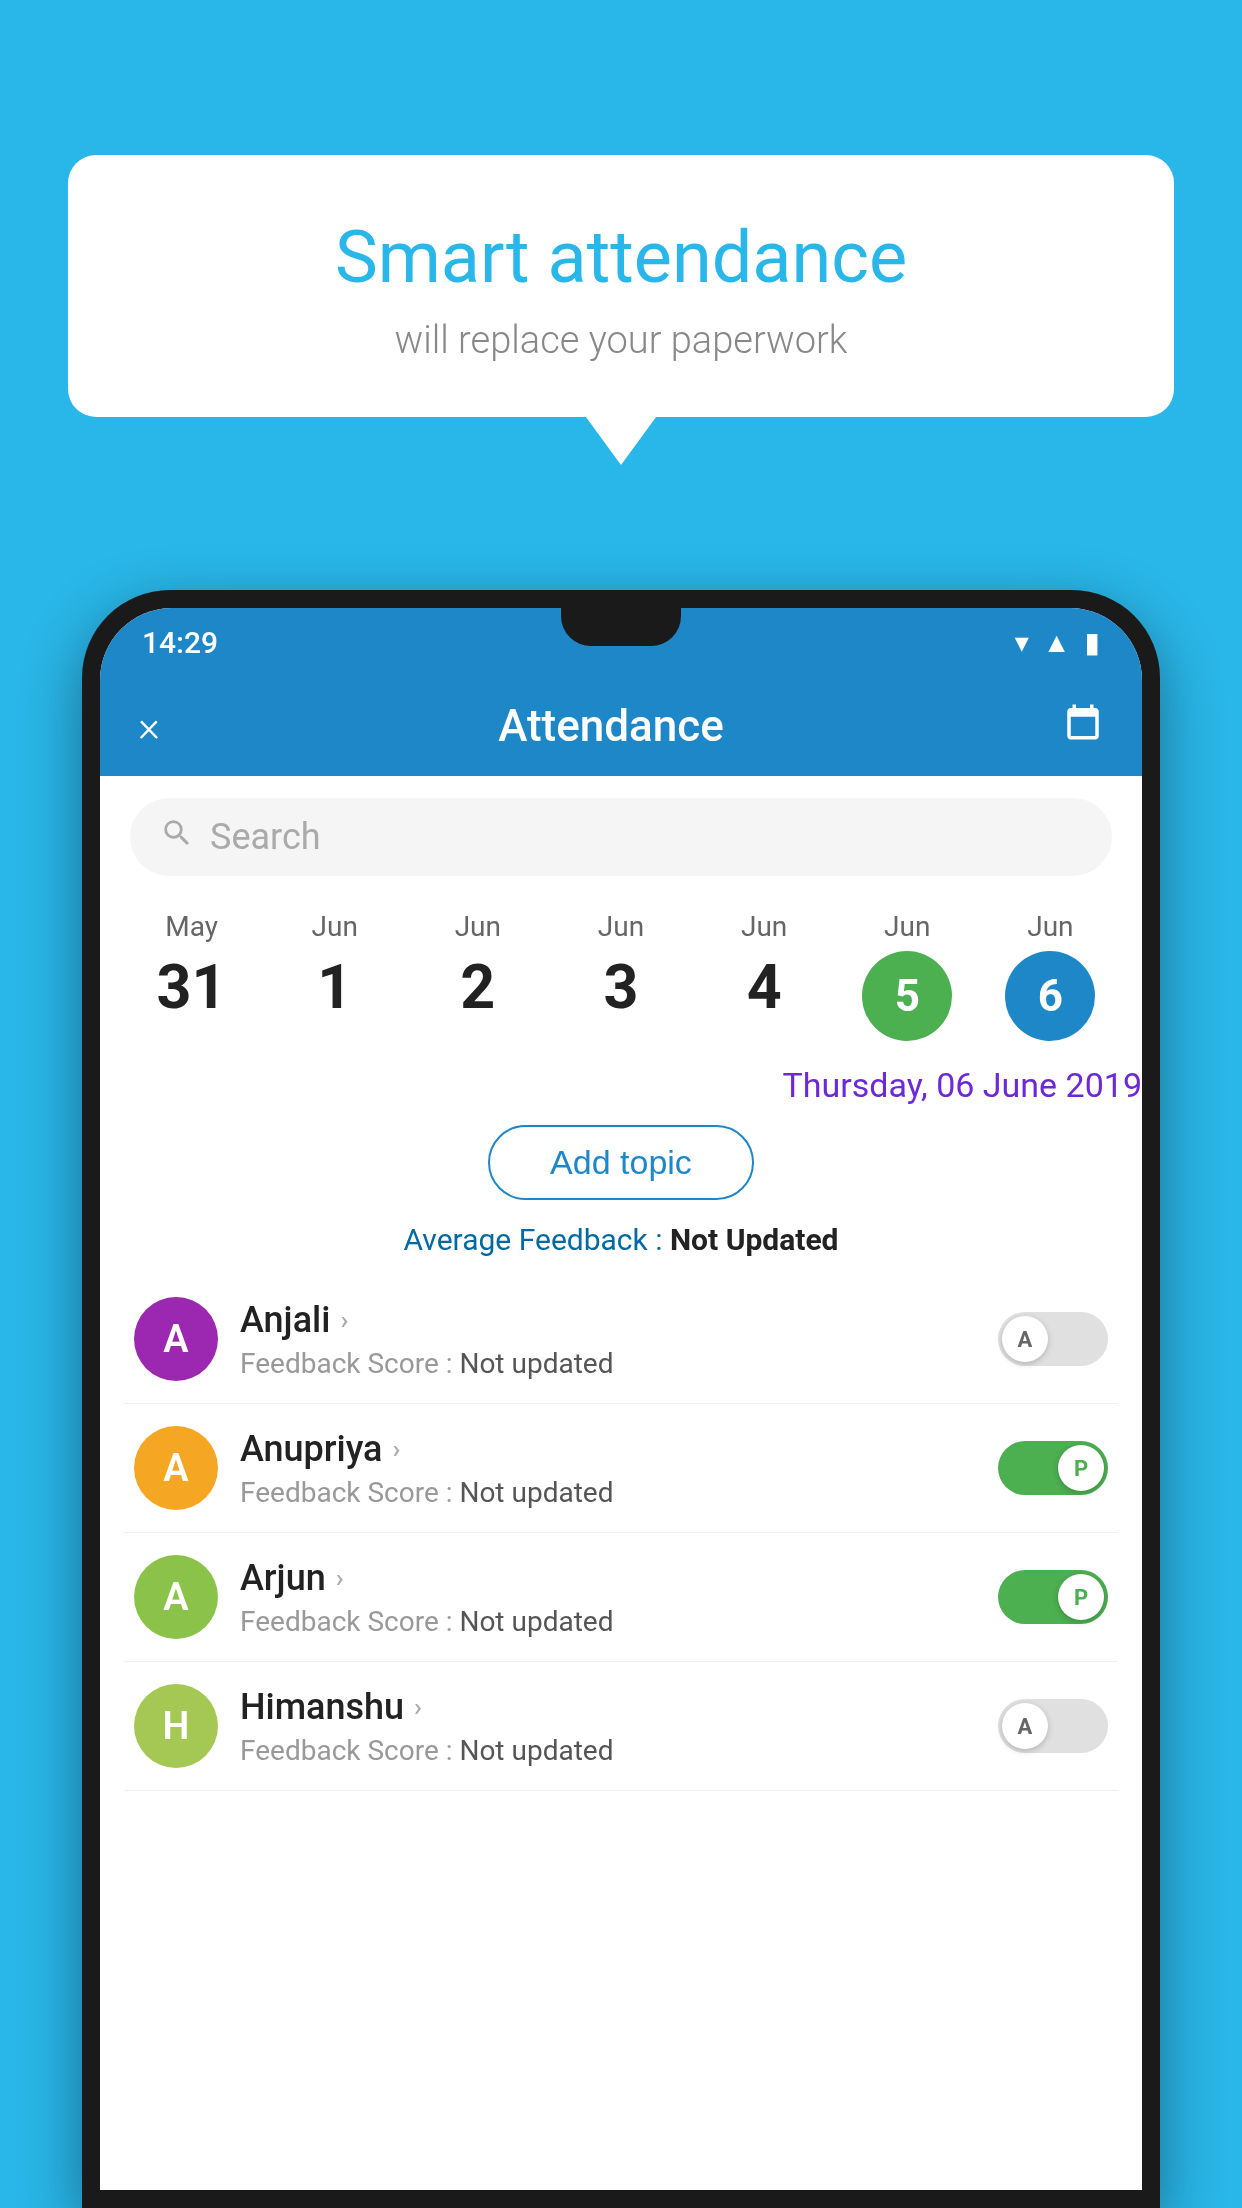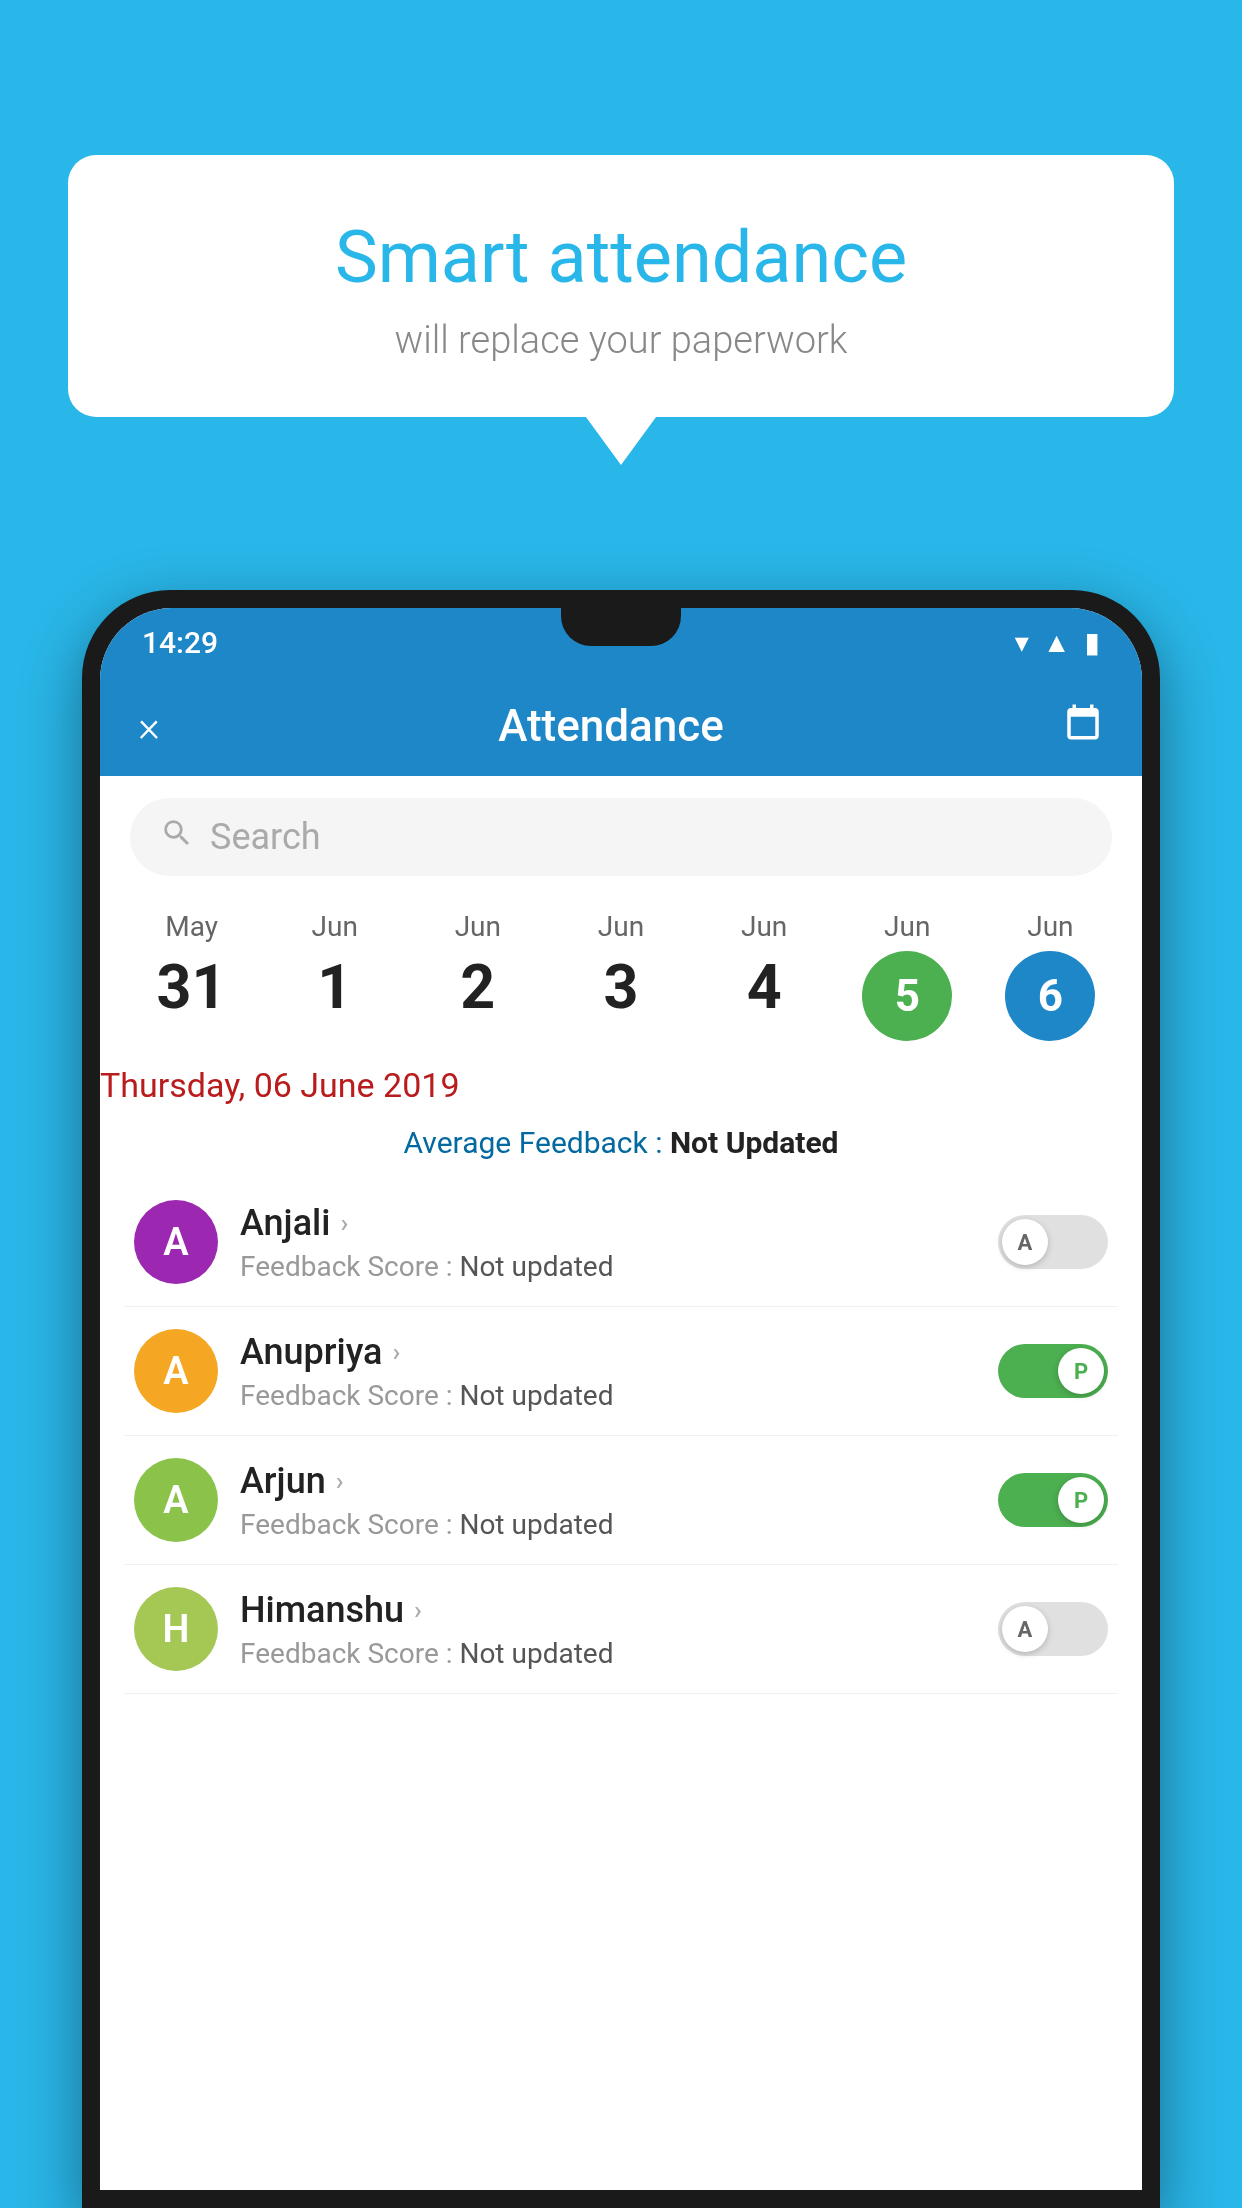--- a/index.html
+++ b/index.html
@@ -209,23 +209,23 @@
       width: 90px;
       height: 90px;
       display: flex;
       align-items: center;
       justify-content: center;
       font-size: 44px;
     }
 
     
     .selected-date {
-      text-align: left;
+      text-align: right;
       font-size: 34px;
-      color: #b91c1c;
+      color: #6d28d9;
       margin: 12px 0 20px;
     }
 
     
     .add-topic-btn {
       display: block;
       margin: 0 auto 22px;
       border: 2px solid #1e87c8;
       background: transparent;
       color: #1e87c8;
@@ -419,20 +419,21 @@
     <span class="date-num">5</span>
   </div>
           <div class="date-col active-blue">
     <span class="date-month">Jun</span>
     <span class="date-num">6</span>
   </div>
         </div>
 
       <div class="selected-date">Thursday, 06 June 2019</div>
 
+      <button class="add-topic-btn">Add topic</button>
 
       <div class="avg-feedback">
         <span>Average Feedback : </span><span style="font-weight:700;color:#222;">Not Updated</span>
       </div>
 
       <div class="student-list" id="student-list">
           <div class="student-item">
     <div class="avatar" style="background:#9c27b0">A</div>
     <div class="student-info">
       <div class="student-name">

